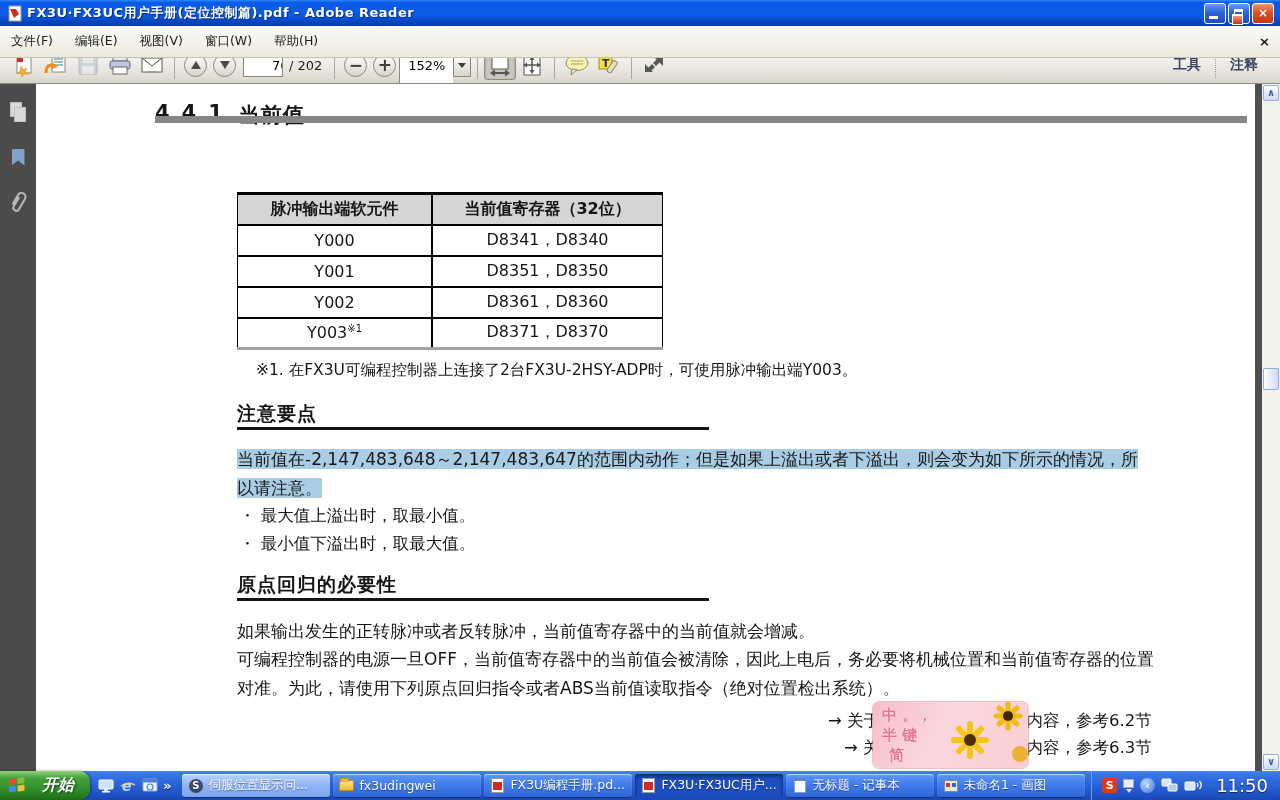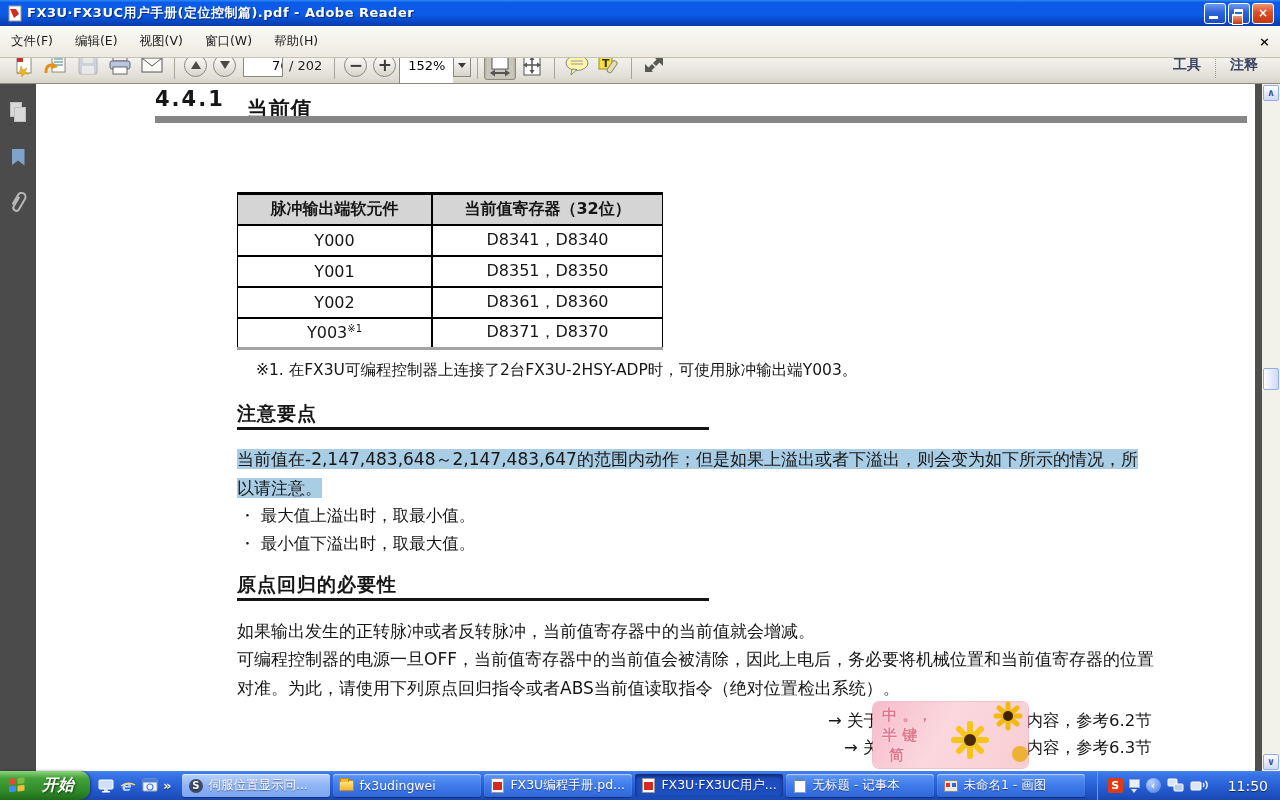--- a/index.html
+++ b/index.html
@@ -58,21 +58,21 @@
   .pages-ic{position:relative;width:16px;height:20px;}
   .pages-ic i{position:absolute;width:12px;height:15px;background:#d9d9d9;border:1px solid #bfbfbf;display:block;}
   .pages-ic i:first-child{left:0;top:0;}
   .pages-ic i:last-child{left:4px;top:5px;}
   .bookmark-ic{width:13px;height:17px;background:#7fa3cb;clip-path:polygon(0 0,100% 0,100% 100%,50% 70%,0 100%);}
 
   
   .page{position:absolute;left:36px;top:84px;width:1219px;height:687px;background:#ffffff;overflow:hidden;z-index:5;color:#161616;}
   .abs{position:absolute;}
   .h-number{font-size:21px;font-weight:600;letter-spacing:2px;}
-  .h-title{font-size:21px;font-weight:600;letter-spacing:1px;margin-top:8px;}
+  .h-title{font-size:21px;font-weight:600;letter-spacing:1px;}
   .gray-rule{background:#868686;}
   .body-text{font-size:17px;line-height:28px;}
   .small-text{font-size:15.5px;}
   .sub-head{font-size:19px;font-weight:600;letter-spacing:1px;text-align:right;}
   .black-rule{background:#141414;}
   .hl{background:#a9cde4;}
   .bullet-line{font-size:16.5px;line-height:28px;}
 
   table.pdf-table{border-collapse:collapse;width:426px;font-size:16px;}
   .pdf-table th{background:#d5d5d5;font-weight:bold;height:31px;border-bottom:2px solid #000;margin-left:28px;}
@@ -136,21 +136,21 @@
   .tray{margin-left:auto;flex:0 0 auto;height:29px;display:flex;align-items:center;gap:6px;
     padding:0 12px 0 10px;border-left:1px solid #6d9bef;
     background:linear-gradient(180deg,#4a86ef 0%,#3a77e8 8%,#2861d8 50%,#1a48b4 100%);}
   .tray-s{width:15px;height:15px;background:#e03a12;border-radius:2px;color:#fff;font-size:11px;font-weight:bold;
     display:flex;align-items:center;justify-content:center;}
   .lang-ic{display:flex;flex-direction:column;align-items:center;gap:1px;}
   .lang-sq{width:11px;height:9px;background:#e9eef8;border:1px solid #aab;}
   .lang-tri{width:0;height:0;border-left:3px solid transparent;border-right:3px solid transparent;border-top:4px solid #dce6fa;}
   .collapse{width:15px;height:15px;border-radius:50%;background:radial-gradient(circle at 35% 30%,#bcd3fb,#4377e0);
     color:#fff;font-size:10px;font-weight:bold;display:flex;align-items:center;justify-content:center;}
-  .clock{color:#fff;font-size:14px;margin-left:13px;text-shadow:0 1px 1px #123;}
+  .clock{color:#fff;font-size:18px;margin-left:7px;text-shadow:0 1px 1px #123;}
 </style>
 </head>
 <body>
 
 <div class="titlebar">
   <svg class="app-icon" viewBox="0 0 17 17">
     <rect x="3" y="1" width="12" height="15" fill="#fff" stroke="#999"></rect>
     <path d="M4 4 L10 4 L13 9 L8 13 Z" fill="#d52b1e"></path>
   </svg>
   <span class="title-text">FX3U·FX3UC用户手册(定位控制篇).pdf - Adobe Reader</span>
@@ -295,21 +295,21 @@
     <span class="bookmark-ic"></span>
   </div>
   <div class="side-icon" style="margin-top:6px">
     <svg width="20" height="26" viewBox="0 0 20 26">
       <path d="M6 16 L6 6 a4 4 0 0 1 8 0 L14 18 a3 3 0 0 1 -6 0 L8 8" fill="none" stroke="#b9b9b9" stroke-width="2" stroke-linecap="round" transform="rotate(30 10 13)"></path>
     </svg>
   </div>
 </div>
 
 <div class="page">
-  <div class="abs" style="left:119px;top:3px;display:flex;gap:22px;">
+  <div class="abs" style="left:119px;top:17px;display:flex;gap:14px;">
     <span class="h-number">4.4.1</span>
     <span class="h-title">当前值</span>
   </div>
   <div class="abs gray-rule" style="left:119px;top:32px;width:1092px;height:7px;"></div>
 
 
   <table class="pdf-table abs" style="left:201px;top:108px;">
     <tbody>
         <tr>
       <th class="col1">脉冲输出端软元件</th>

